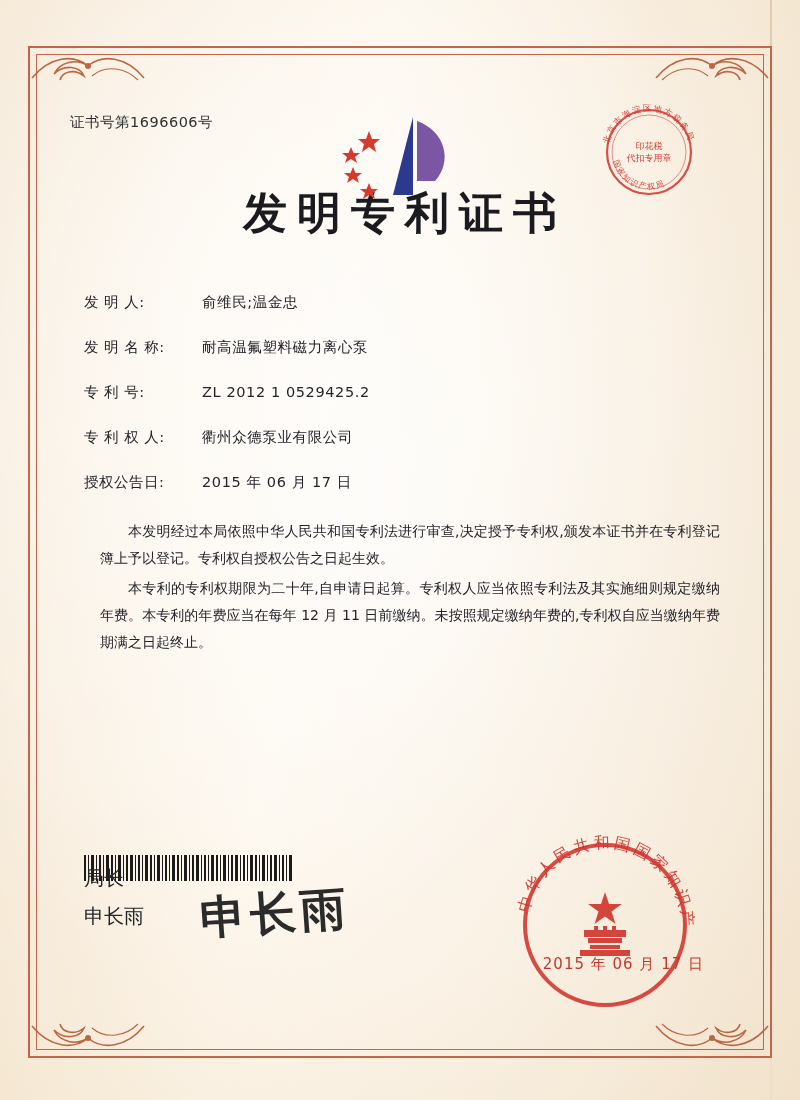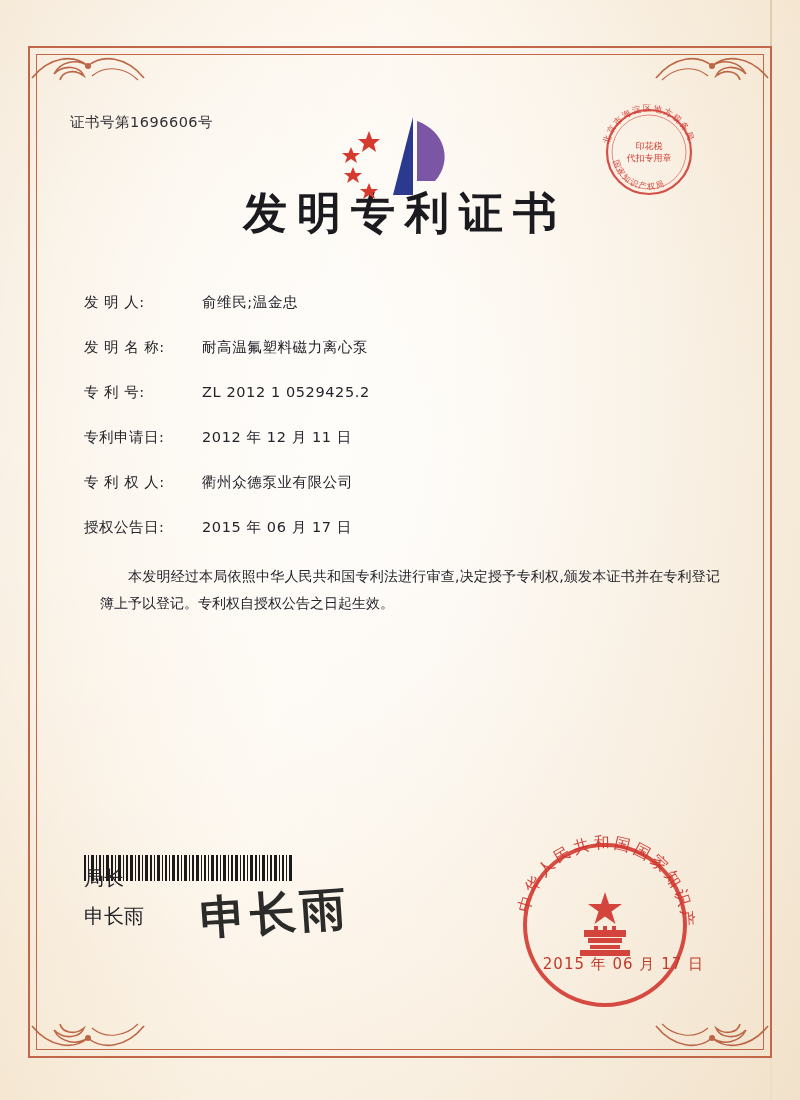--- a/index.html
+++ b/index.html
@@ -288,42 +288,38 @@
         <span class="field-sep"></span>
         <span class="field-value">耐高温氟塑料磁力离心泵</span>
       </div>
 
       <div class="field-row">
         <span class="field-label">专  利  号:</span>
         <span class="field-sep"></span>
         <span class="field-value">ZL 2012 1 0529425.2</span>
       </div>
 
-      <div class="field-row">
-        <span class="field-label">专利申请日:</span>
-        <span class="field-sep"></span>
-        <span class="field-value">2012 年 12 月 11 日</span>
-      </div>
 
       <div class="field-row">
         <span class="field-label">专 利 权 人:</span>
         <span class="field-sep"></span>
         <span class="field-value">衢州众德泵业有限公司</span>
       </div>
 
       <div class="field-row">
         <span class="field-label">授权公告日:</span>
         <span class="field-sep"></span>
         <span class="field-value">2015 年 06 月 17 日</span>
       </div>
 
     </div>
 
     <div class="body-text">
       <p>本发明经过本局依照中华人民共和国专利法进行审查,决定授予专利权,颁发本证书并在专利登记簿上予以登记。专利权自授权公告之日起生效。</p>
+      <p>本专利的专利权期限为二十年,自申请日起算。专利权人应当依照专利法及其实施细则规定缴纳年费。本专利的年费应当在每年 12 月 11 日前缴纳。未按照规定缴纳年费的,专利权自应当缴纳年费期满之日起终止。</p>
     </div>
 
     <div class="barcode">
       <svg width="210" height="26" viewBox="0 0 210 26" preserveAspectRatio="none">
         <g fill="#1a1a1a">
           <rect x="0" y="0" width="2" height="26"></rect>
             <rect x="4" y="0" width="1" height="26"></rect>
           <rect x="7" y="0" width="3" height="26"></rect>
             <rect x="12" y="0" width="1" height="26"></rect>
           <rect x="15" y="0" width="2" height="26"></rect>

